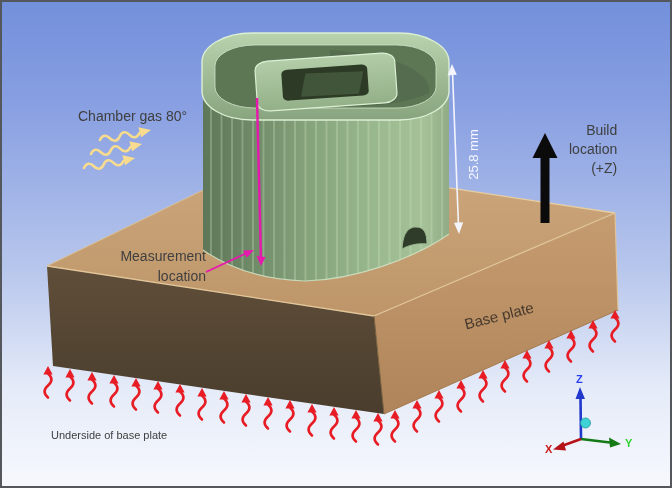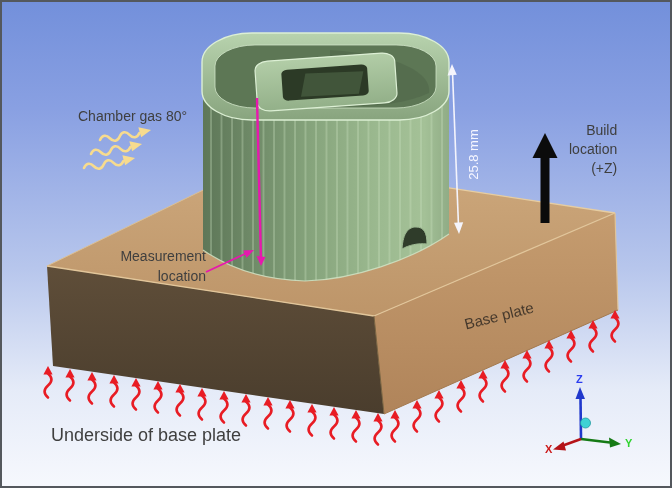--- a/index.html
+++ b/index.html
@@ -9,21 +9,21 @@
     background:linear-gradient(180deg,#7390db 0%,#89a0e2 22%,#b7c6ec 55%,#e5ebf8 80%,#f6f8fd 100%);
     font-family:"Liberation Sans", sans-serif;
   }
   .canvas svg{position:absolute;left:0;top:0;}
   .lbl{position:absolute;color:#3f3f3f;font-size:14px;line-height:19px;white-space:nowrap;text-align:right;}
   .lbl.meas{text-align:right;line-height:20px;}
   .lbl.dim{color:#f6f6ff;font-size:13px;width:60px;text-align:center;
            transform:rotate(-90deg);transform-origin:center;}
   .lbl.plate{color:#46392c;font-size:15px;width:92px;text-align:center;
              transform:rotate(-14deg);transform-origin:center;}
-  .lbl.under{font-size:18px;line-height:15.5px;}
+  .lbl.under{font-size:11px;line-height:15.5px;}
   .triadText{font-size:11px;font-weight:bold;font-family:"Liberation Sans",sans-serif;}
 </style>
 </head>
 <body>
 
 <div class="canvas">
 <svg width="668" height="484" viewBox="2 2 668 484">
   <defs>
     <linearGradient id="topFaceG" x1="0" y1="0" x2="0" y2="1">
       <stop offset="0" stop-color="#cda87c"></stop>

